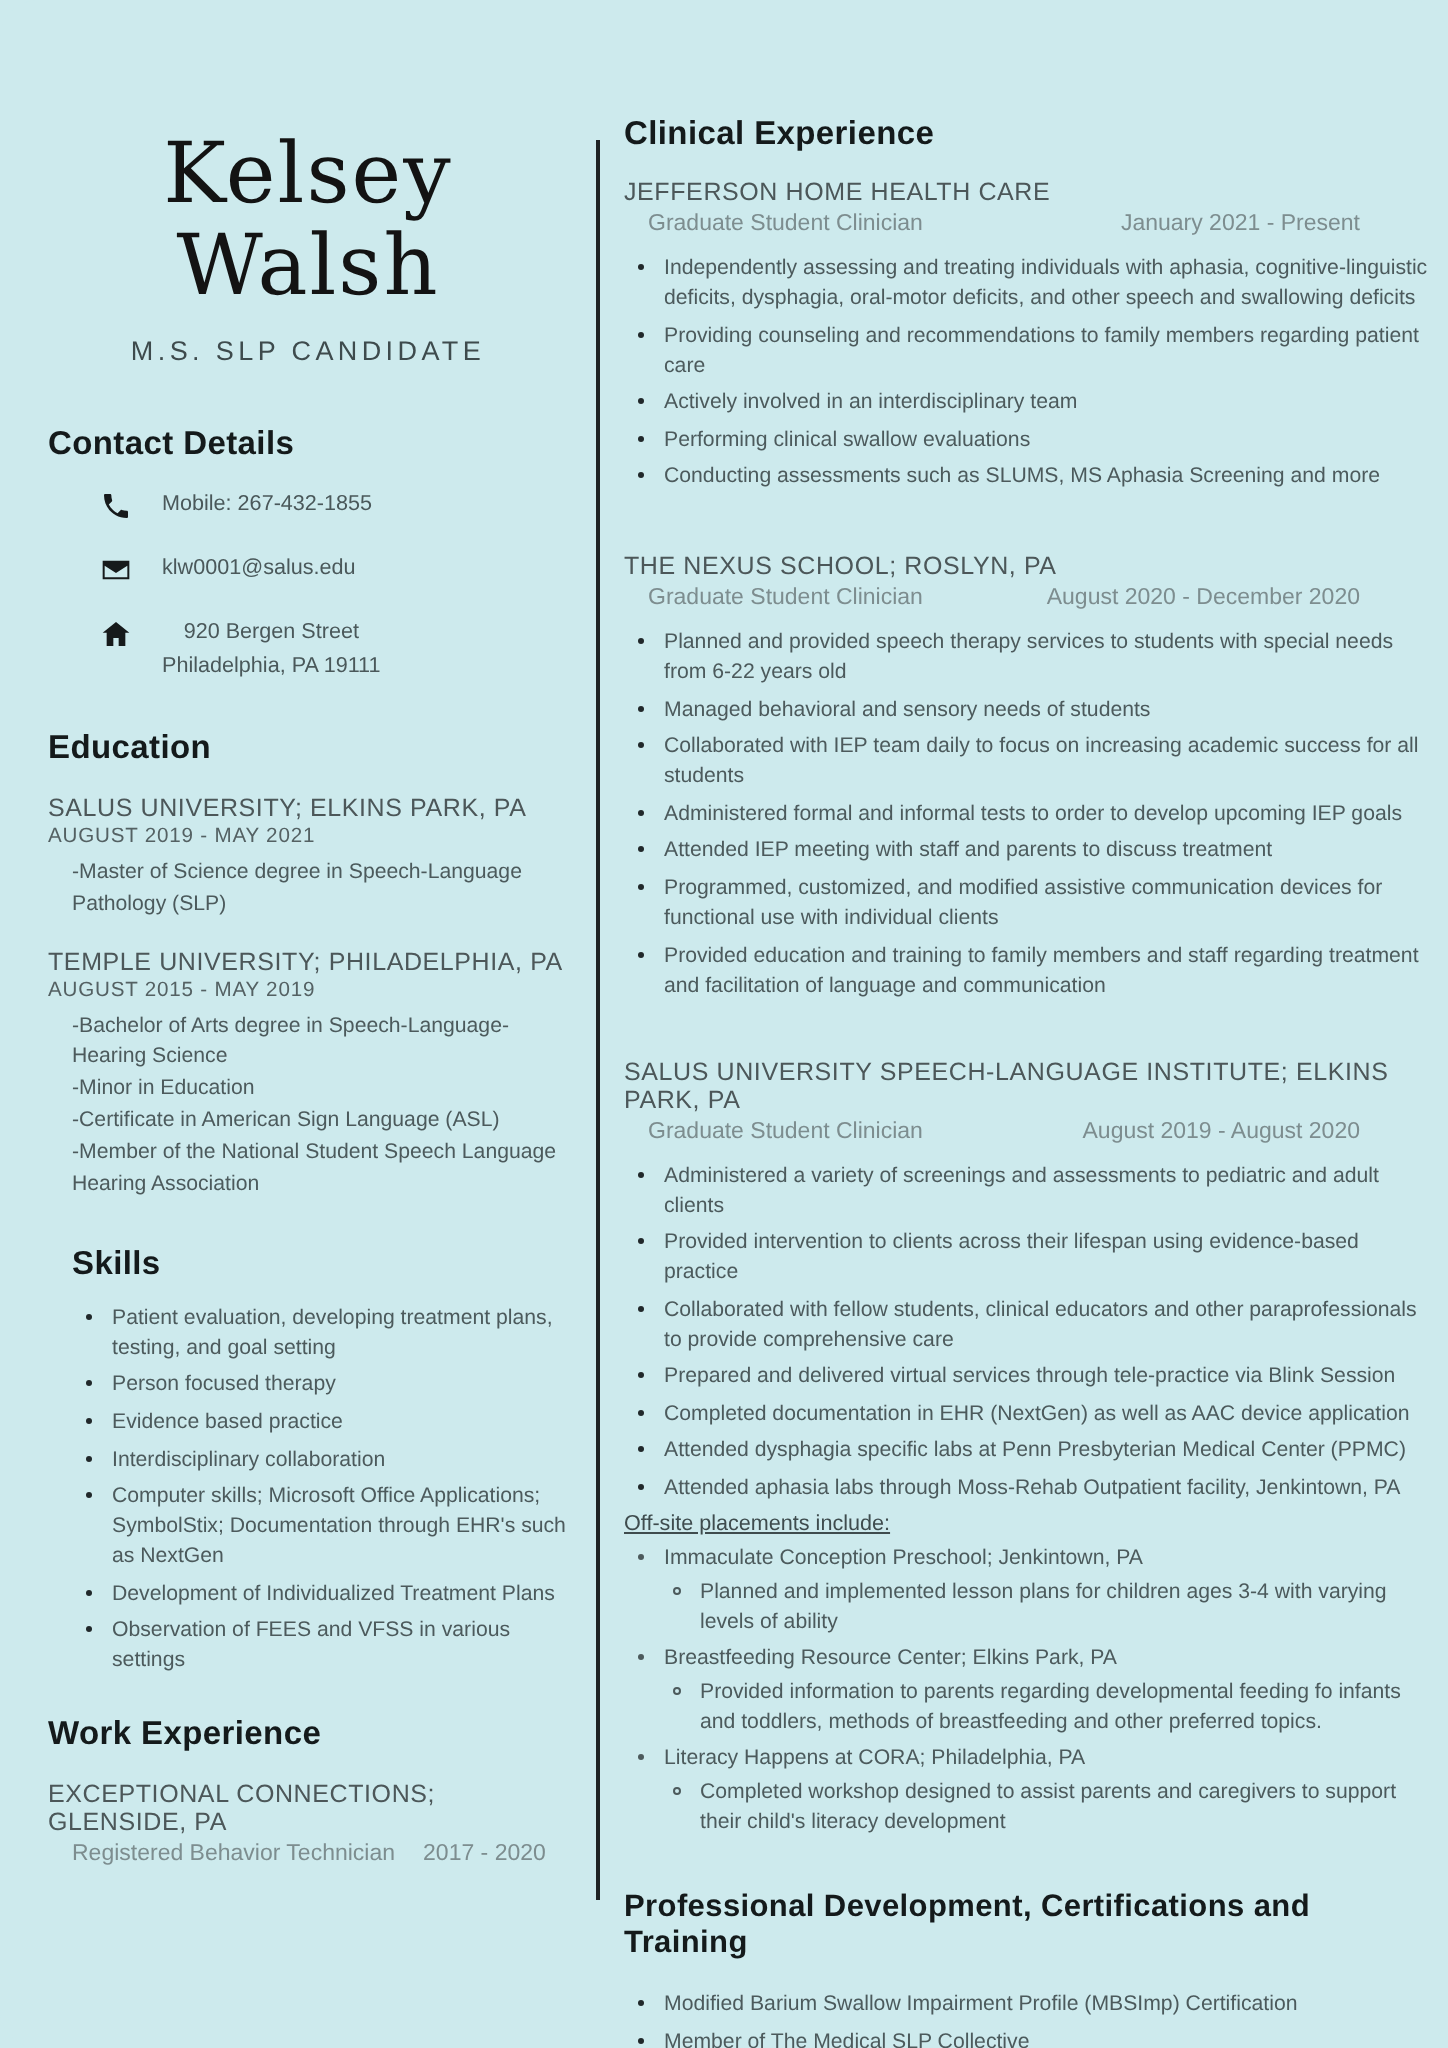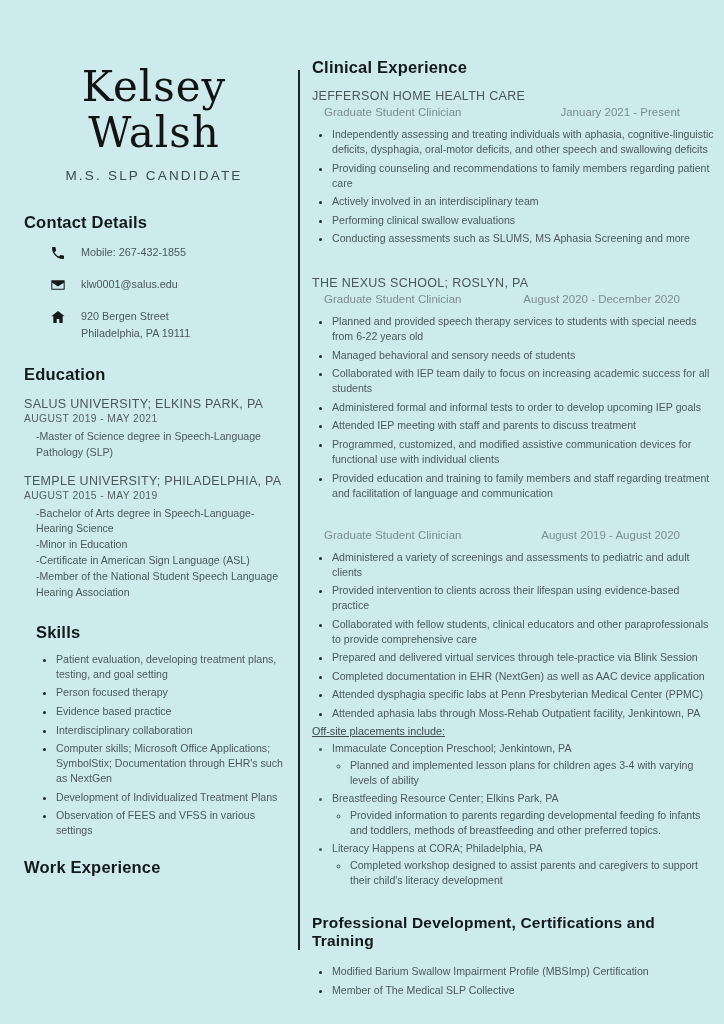--- a/index.html
+++ b/index.html
@@ -18,21 +18,21 @@
   .right { flex:1; padding:58px 10px 0 12px; }
 
   .name { font-family:"DejaVu Serif", serif; font-size:42px; line-height:1.1;
           color:#131313; text-align:center; letter-spacing:1px; }
   .candidate-title { text-align:center; font-size:13.5px; letter-spacing:2.2px;
           color:#3e4b4d; margin-top:12px; }
 
   h2.sec { font-size:16.5px; font-weight:bold; color:#141a1b; letter-spacing:0.2px; }
 
   .contact-sec { margin-top:30px; }
-  .contact-list { margin:12px 0 0 26px; }
+  .contact-list { margin:12px 0 0 26px;text-align:center; }
   .contact-item { display:flex; align-items:flex-start; margin-bottom:15px; }
   .cicon { width:17px; flex:none; margin-right:14px; margin-top:1px; }
   .cicon svg { display:block; width:16px; height:16px; fill:#161a1b; }
   .ctext { font-size:10.8px; line-height:1.5; color:#4a585a; }
 
   .edu-sec { margin-top:24px; }
   .school { margin-top:13px; }
   .school-name { font-size:12.5px; color:#4c5759; letter-spacing:0.3px; }
   .school-dates { font-size:10.3px; color:#546163; letter-spacing:0.4px; margin-top:2px; }
   .school-details { font-size:10.6px; line-height:1.5; color:#4c5a5c; margin:5px 0 0 12px; }
@@ -149,20 +149,27 @@
         <li>Evidence based practice</li>
         <li>Interdisciplinary collaboration</li>
         <li>Computer skills; Microsoft Office Applications; SymbolStix; Documentation through EHR's such as NextGen</li>
         <li>Development of Individualized Treatment Plans</li>
         <li>Observation of FEES and VFSS in various settings</li>
       </ul>
     </div>
 
     <div class="work-sec">
       <h2 class="sec">Work Experience</h2>
+      <div class="school">
+        <div class="employer">EXCEPTIONAL CONNECTIONS; GLENSIDE, PA</div>
+        <div class="role-row">
+          <span>Registered Behavior Technician</span>
+          <span class="dates">2017 - 2020</span>
+        </div>
+      </div>
     </div>
 
   </div>
 
   <div class="divider"></div>
 
   <div class="right">
 
     <h2 class="sec clin-head">Clinical Experience</h2>
 
@@ -192,20 +199,21 @@
         <li>Managed behavioral and sensory needs of students</li>
         <li>Collaborated with IEP team daily to focus on increasing academic success for all students</li>
         <li>Administered formal and informal tests to order to develop upcoming IEP goals</li>
         <li>Attended IEP meeting with staff and parents to discuss treatment</li>
         <li>Programmed, customized, and modified assistive communication devices for functional use with individual clients</li>
         <li>Provided education and training to family members and staff regarding treatment and facilitation of language and communication</li>
       </ul>
     </div>
 
     <div class="position">
+      <div class="employer">SALUS UNIVERSITY SPEECH-LANGUAGE INSTITUTE; ELKINS PARK, PA</div>
       <div class="role-row">
         <span>Graduate Student Clinician</span>
         <span class="dates">August 2019 - August 2020</span>
       </div>
       <ul class="bullets">
         <li>Administered a variety of screenings and assessments to pediatric and adult clients</li>
         <li>Provided intervention to clients across their lifespan using evidence-based practice</li>
         <li>Collaborated with fellow students, clinical educators and other paraprofessionals to provide comprehensive care</li>
         <li>Prepared and delivered virtual services through tele-practice via Blink Session</li>
         <li>Completed documentation in EHR (NextGen) as well as AAC device application</li>

